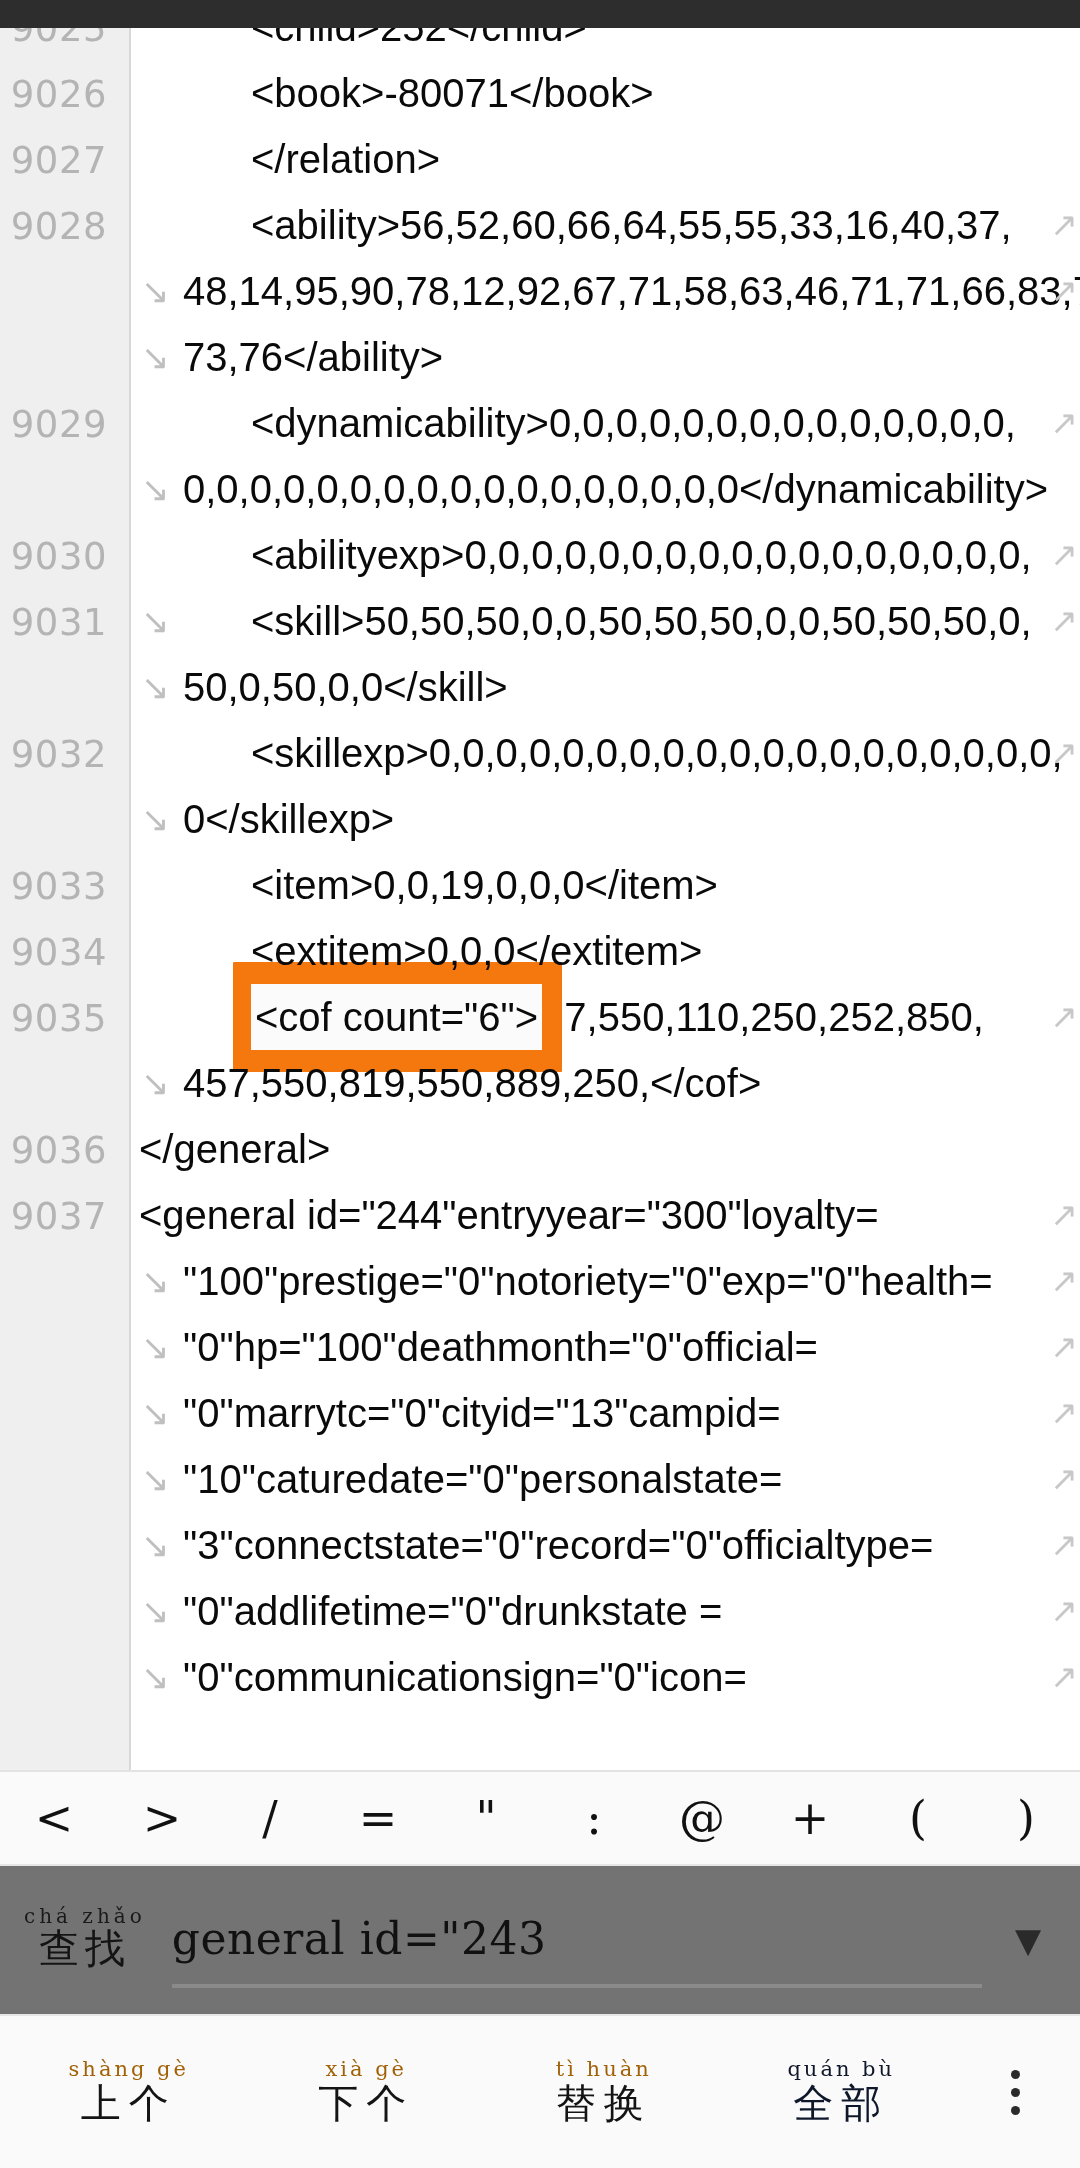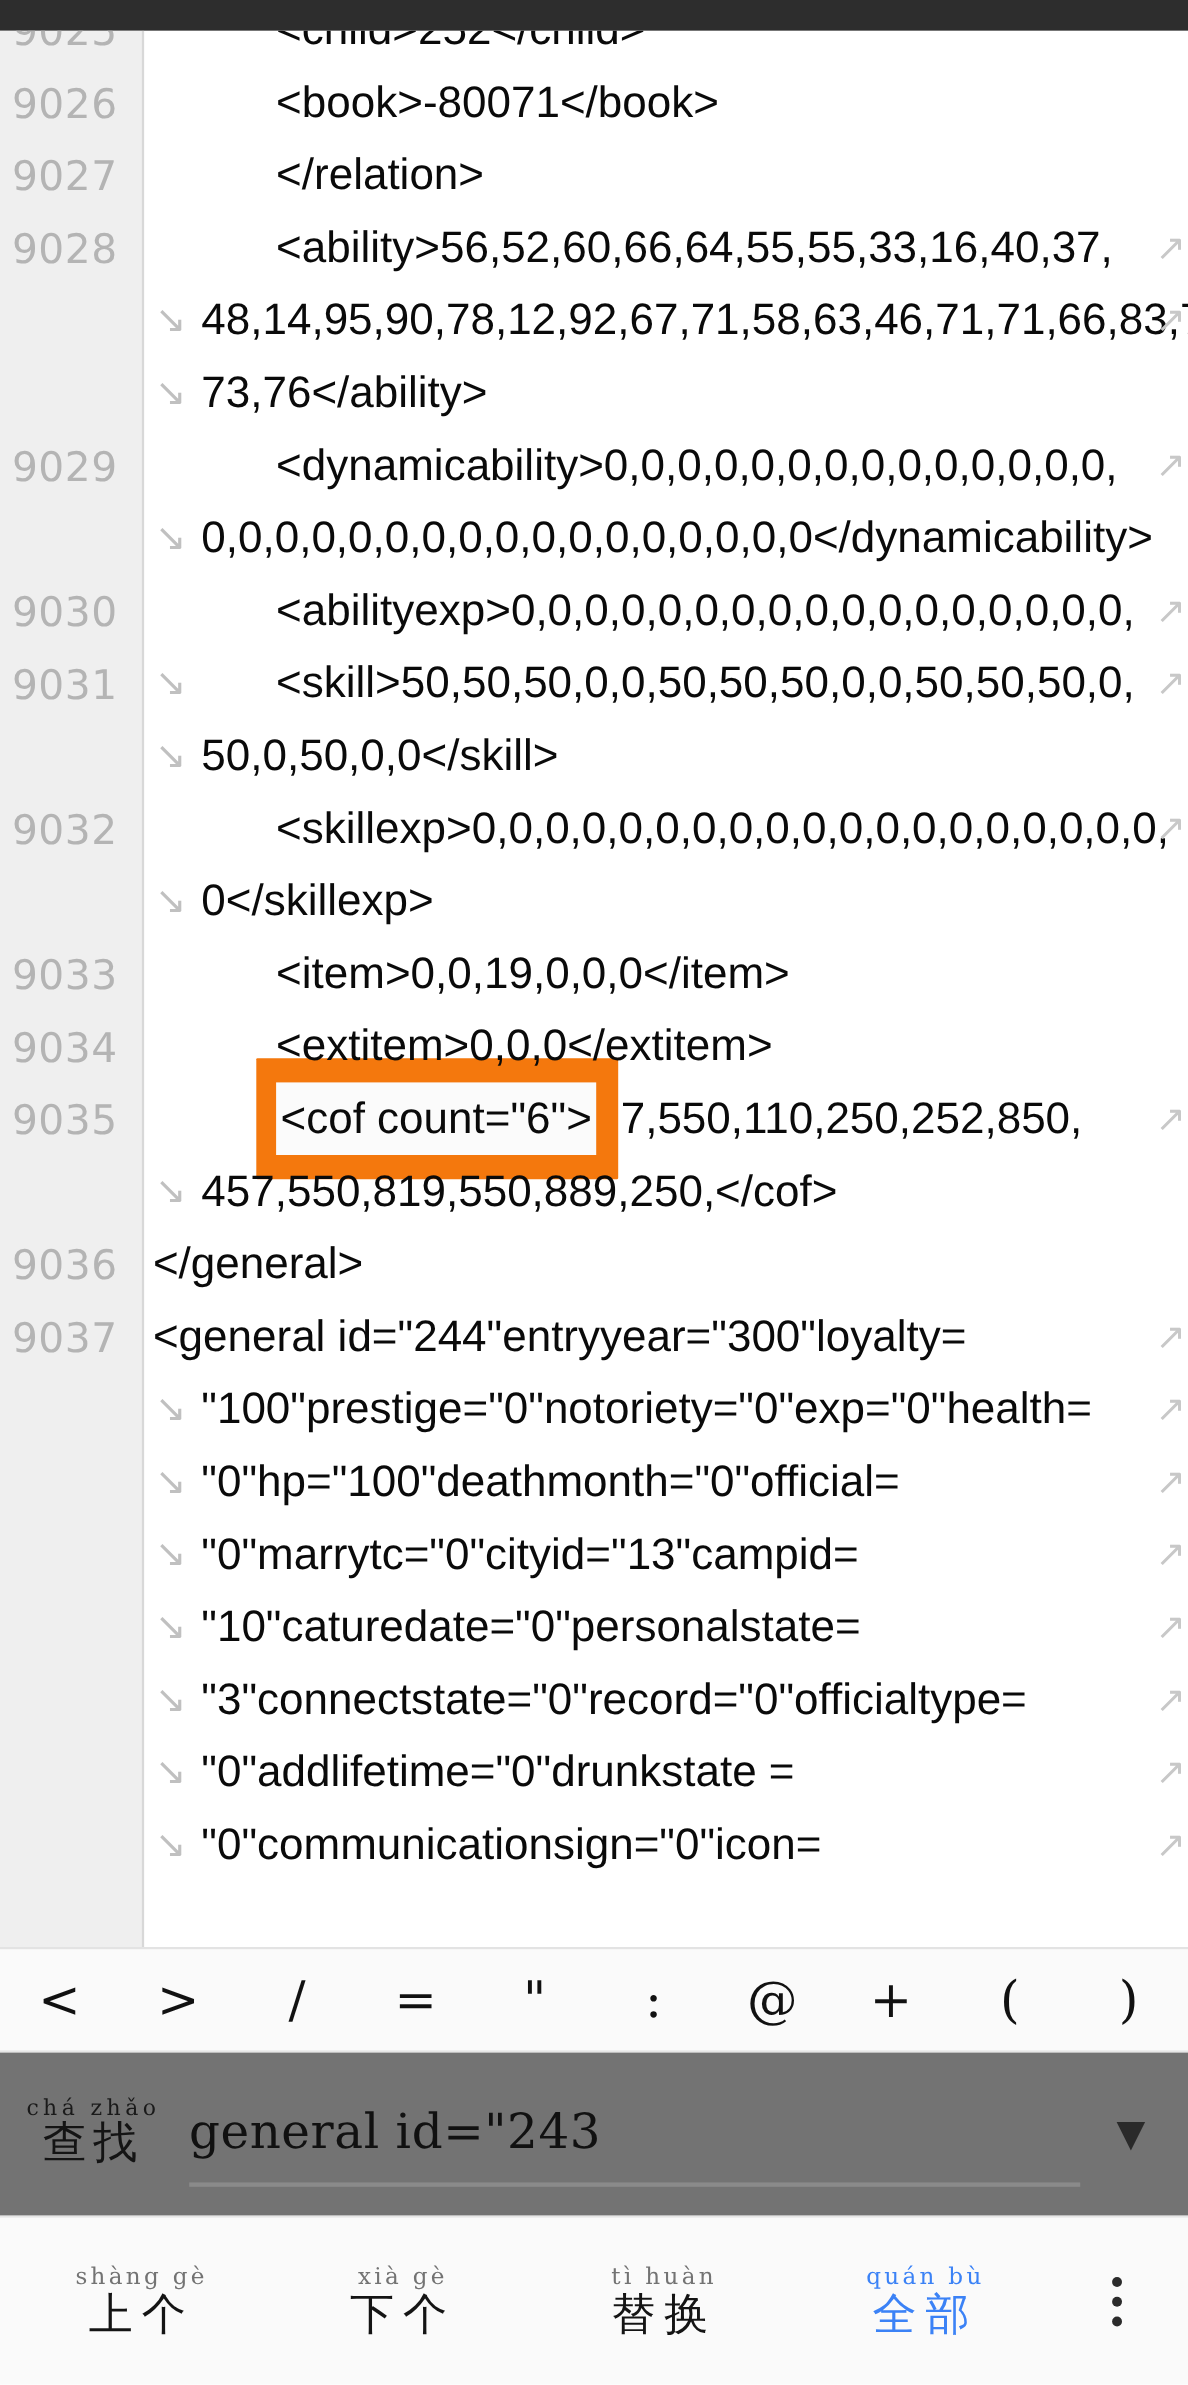--- a/index.html
+++ b/index.html
@@ -219,32 +219,32 @@
     flex-direction: column;
     align-items: center;
     justify-content: center;
     cursor: pointer;
     user-select: none;
   }
   .nav-item .pinyin {
     font-size: 21px;
     letter-spacing: 3px;
     line-height: 1.15;
-    color: #737373;
+    color: #a16207;
     font-family: "DejaVu Serif", serif;
   }
   .nav-item .hanzi {
     font-size: 40px;
     letter-spacing: 8px;
     line-height: 1.15;
     color: #141414;
     font-family: Liberation Serif, serif;
   }
   .nav-item.disabled .pinyin,
-  .nav-item.disabled .hanzi { color: #3b82f6; }
+  .nav-item.disabled .hanzi { color: #0f172a; }
   .kebab {
     flex: 0 0 110px;
     display: flex;
     flex-direction: column;
     align-items: center;
     justify-content: center;
     gap: 9px;
     cursor: pointer;
   }
   .kebab i {

